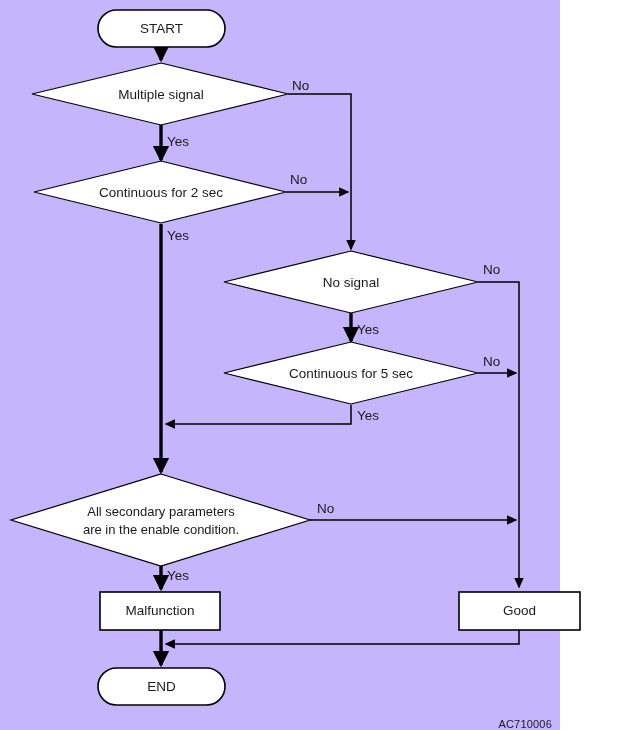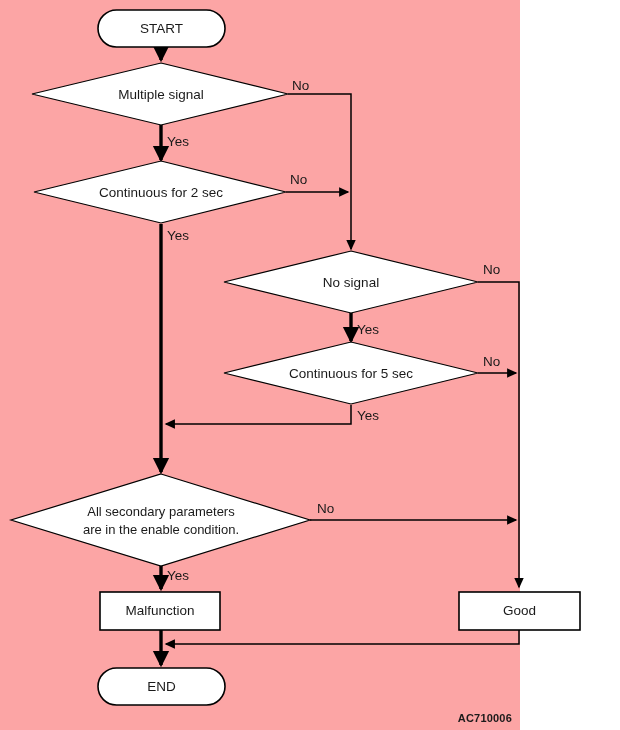--- a/index.html
+++ b/index.html
@@ -8,23 +8,23 @@
     background: #ffffff;
   }
   body {
     width: 620px;
     height: 730px;
     font-family: "Liberation Sans", sans-serif;
     overflow: hidden;
   }
   #flowchart-root {
     position: relative;
-    width: 520px;
+    width: 560px;
     height: 730px;
-    background: #fca5a5;
+    background: #c4b5fd;
   }
   svg.chart {
     display: block;
     width: 620px;
     height: 730px;
   }
   .shape-outline {
     fill: #ffffff;
     stroke: #000000;
     stroke-width: 1.6;
@@ -59,24 +59,24 @@
     fill: none;
   }
   .edge-thin {
     stroke: #000000;
     stroke-width: 1.5;
     fill: none;
   }
   .code-label {
     position: absolute;
     right: 8px;
-    bottom: 6px;
+    bottom: 0;
     font-family: "Liberation Sans", sans-serif;
     font-size: 11px;
-    font-weight: bold;
+    font-weight: normal;
     color: #1a1a1a;
     letter-spacing: 0.2px;
   }
 </style>
 </head>
 <body>
 
 <div id="flowchart-root">
 
   <svg class="chart" viewBox="0 0 620 730" xmlns="http://www.w3.org/2000/svg">

